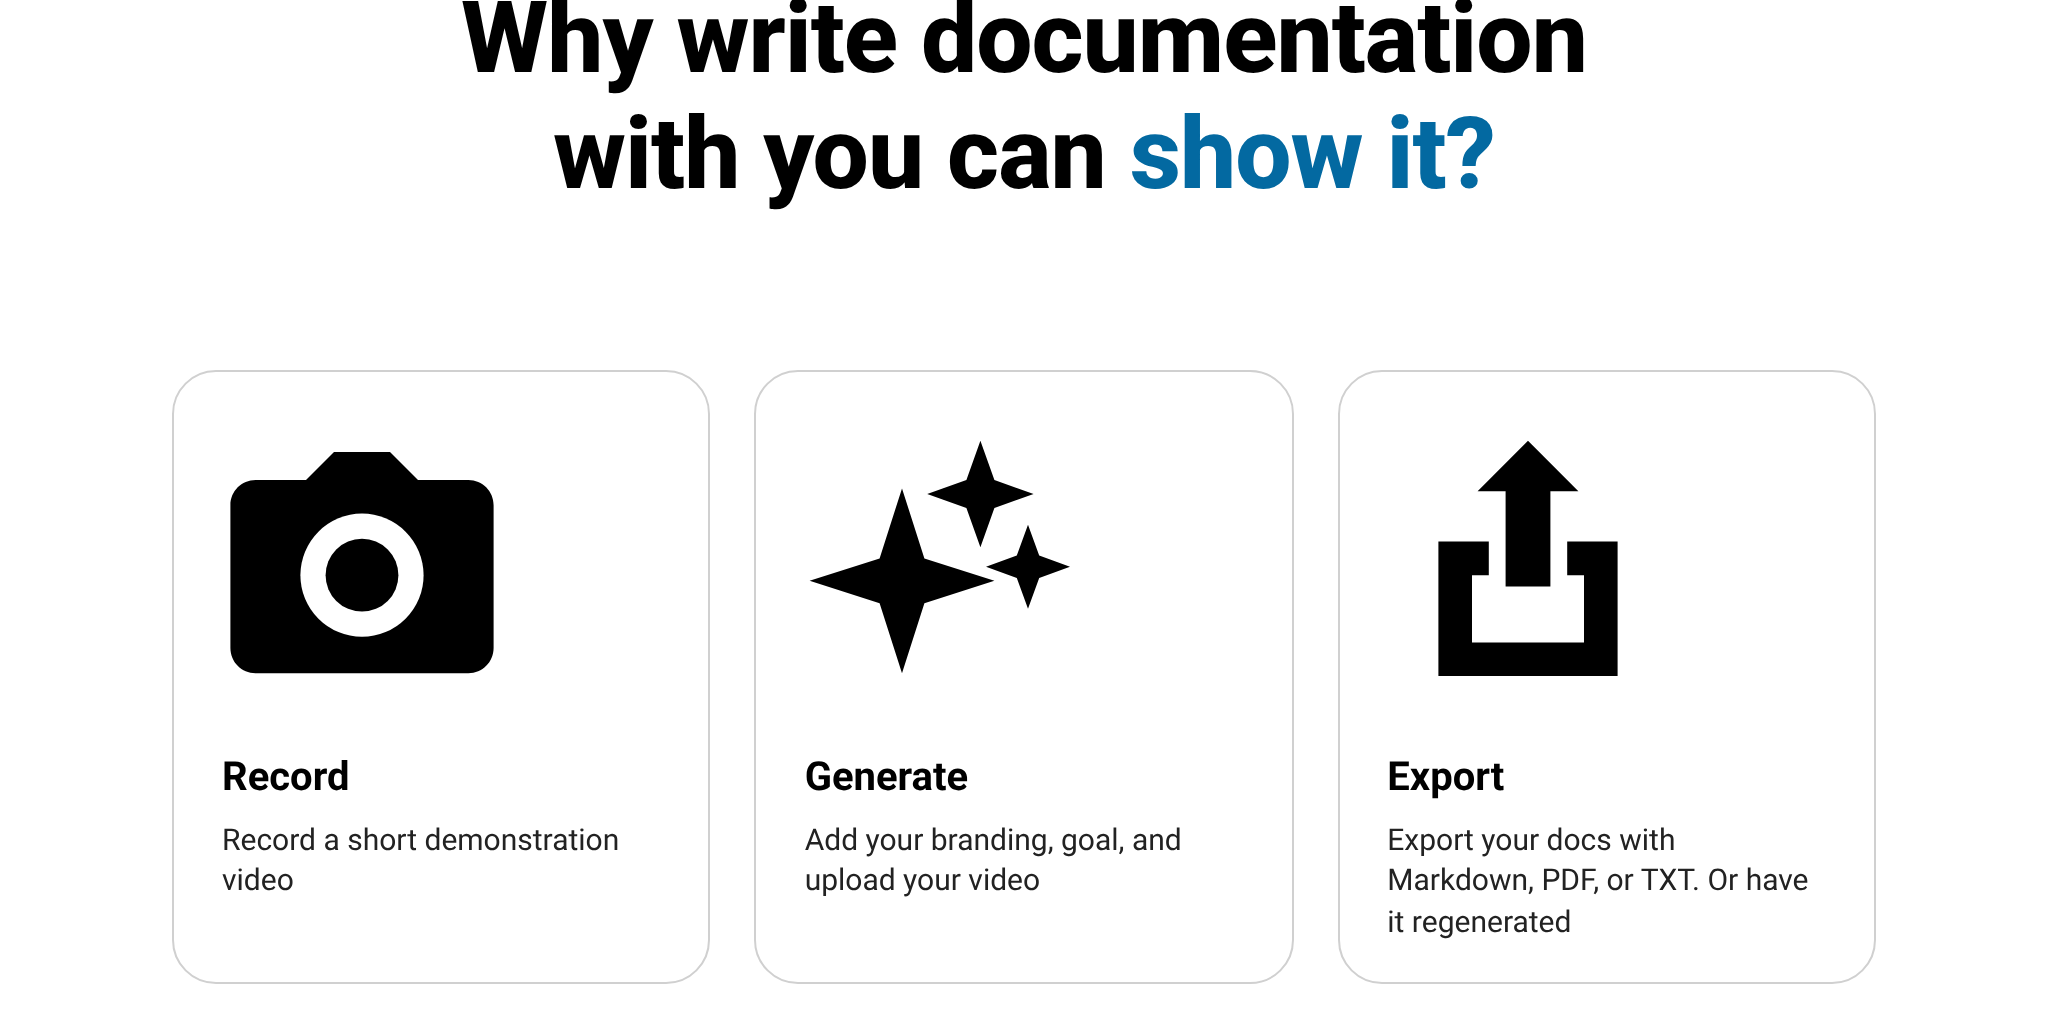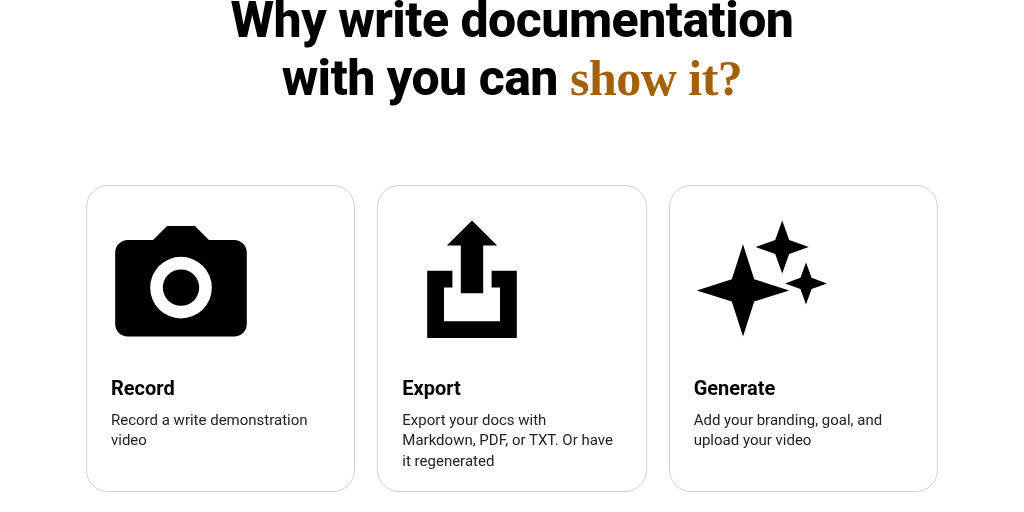--- a/index.html
+++ b/index.html
@@ -14,22 +14,21 @@
       text-align: center;
       font-size: 50px;
       font-weight: 800;
       line-height: 1.15;
       color: #000;
       letter-spacing: -0.5px;
       padding-top: 0;
       margin-top: -8px;
     }
     .accent {
-      color: #a16207;
-      font-family: Liberation Serif, serif;
+      color: #0369a1;
     }
     .cards-row {
       display: flex;
       gap: 22px;
       justify-content: center;
       margin-top: 78px;
       padding: 0 86px;
     }
     .card {
       flex: 1;
@@ -73,39 +72,39 @@
 
   <div class="card">
     <div class="card-icon">
       <svg viewBox="0 0 100 100">
         <path fill="#000" d="M30 20 L40 10 L60 10 L70 20 L88 20 C93 20 97 24 97 29 L97 80 C97 85 93 89 88 89 L12 89 C7 89 3 85 3 80 L3 29 C3 24 7 20 12 20 Z"></path>
         <circle cx="50" cy="54" r="22" fill="#fff"></circle>
         <circle cx="50" cy="54" r="13" fill="#000"></circle>
       </svg>
     </div>
     <div class="card-title">Record</div>
-    <div class="card-desc">Record a write demonstration video</div>
-  </div>
-
-  <div class="card">
-    <div class="card-icon">
-      <svg viewBox="0 0 100 100">
-        <path fill="#000" d="M50 6 L68 24 L58 24 L58 58 L42 58 L42 24 L32 24 Z"></path>
-        <path fill="#000" d="M18 42 L36 42 L36 54 L30 54 L30 78 L70 78 L70 54 L64 54 L64 42 L82 42 L82 90 L18 90 Z"></path>
-      </svg>
-    </div>
-    <div class="card-title">Export</div>
-    <div class="card-desc">Export your docs with Markdown, PDF, or TXT. Or have it regenerated</div>
+    <div class="card-desc">Record a short demonstration video</div>
   </div>
 
   <div class="card">
     <div class="card-icon">
       <svg viewBox="0 0 100 100">
         <path fill="#000" d="M35 35 L43 60 L68 68 L43 76 L35 101 L27 76 L2 68 L27 60 Z" transform="translate(0,-12)"></path>
         <path fill="#000" d="M63 6 L68 20 L82 25 L68 30 L63 44 L58 30 L44 25 L58 20 Z"></path>
         <path fill="#000" d="M80 36 L84 47 L95 51 L84 55 L80 66 L76 55 L65 51 L76 47 Z"></path>
       </svg>
     </div>
     <div class="card-title">Generate</div>
     <div class="card-desc">Add your branding, goal, and upload your video</div>
   </div>
 
+  <div class="card">
+    <div class="card-icon">
+      <svg viewBox="0 0 100 100">
+        <path fill="#000" d="M50 6 L68 24 L58 24 L58 58 L42 58 L42 24 L32 24 Z"></path>
+        <path fill="#000" d="M18 42 L36 42 L36 54 L30 54 L30 78 L70 78 L70 54 L64 54 L64 42 L82 42 L82 90 L18 90 Z"></path>
+      </svg>
+    </div>
+    <div class="card-title">Export</div>
+    <div class="card-desc">Export your docs with Markdown, PDF, or TXT. Or have it regenerated</div>
+  </div>
+
 </div>
 
 </body></html>

